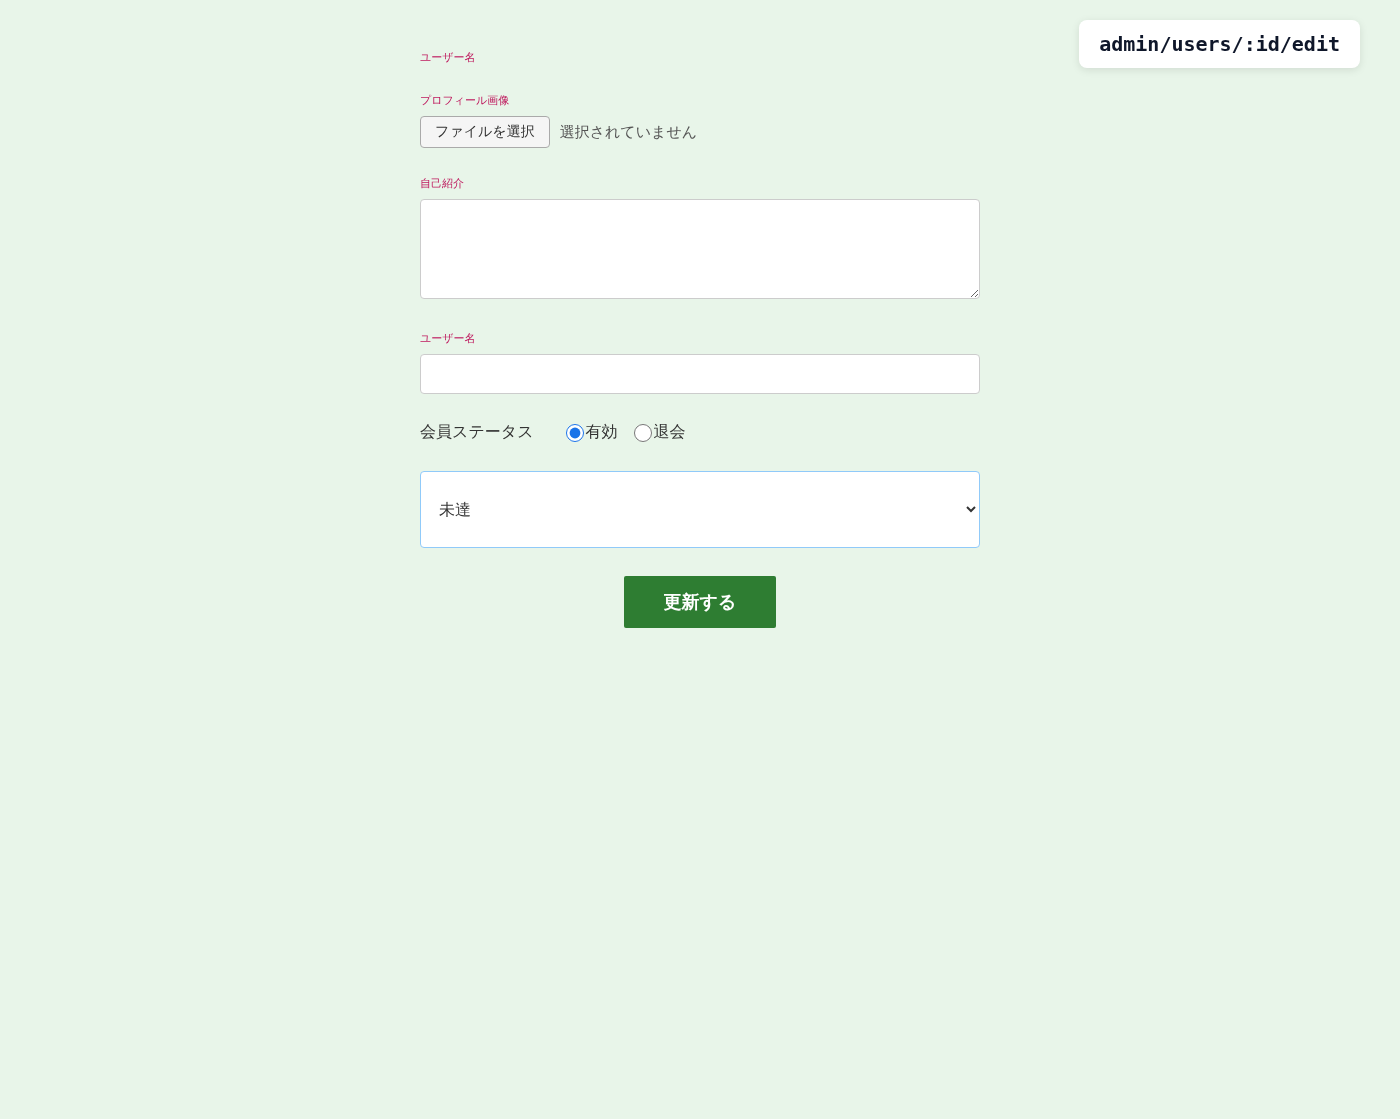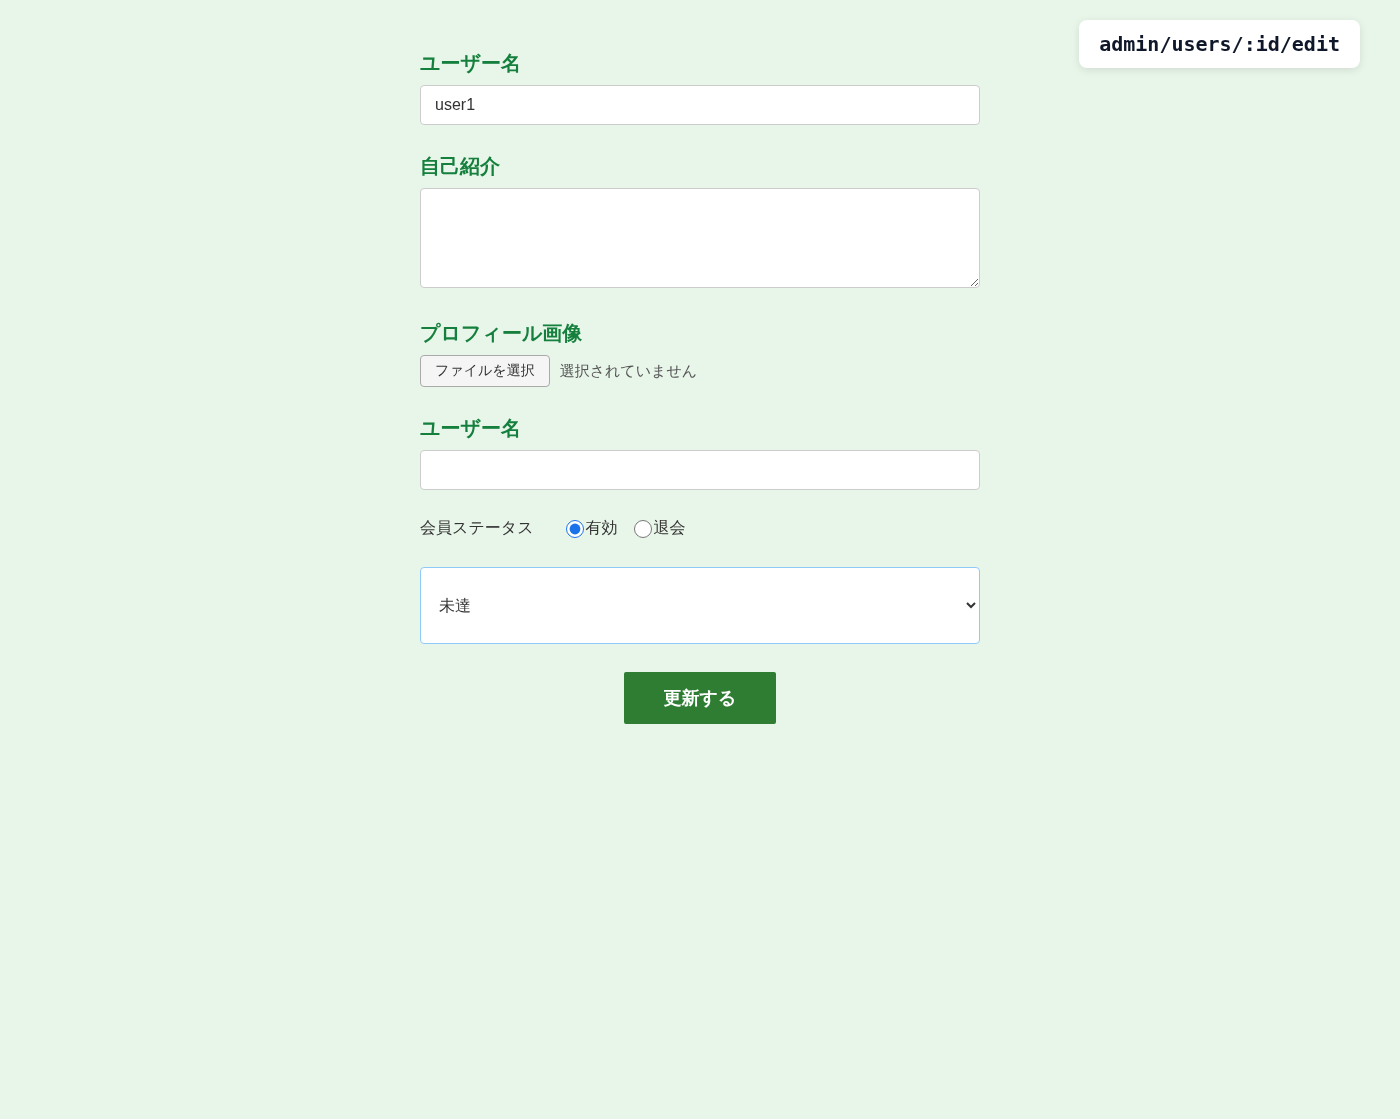--- a/index.html
+++ b/index.html
@@ -44,24 +44,23 @@
       font-size: 20px;
       font-family: monospace;
     }
 
     .form-group {
       margin-bottom: 28px;
     }
 
     .form-label {
       display: block;
-      font-size: 20px;
-      color: #15803d;
+      font-size: 11px;
+      color: #be185d;
       margin-bottom: 8px;
-      font-weight: bold;
     }
 
     .form-input {
       width: 100%;
       padding: 10px 14px;
       font-size: 16px;
       border: 1px solid #ccc;
       border-radius: 4px;
       background: white;
       outline: none;
@@ -171,34 +170,33 @@
 
 <div class="route-badge">
   <span>admin/users/:id/edit</span>
 </div>
 
 <div class="page-container">
   <div class="form-container">
 
     <div class="form-group">
       <label class="form-label">ユーザー名</label>
-      <input class="form-input" type="text" value="user1" style="">
-    </div>
-
-    <div class="form-group">
-      <label class="form-label">自己紹介</label>
-      <textarea class="form-textarea" style=""></textarea>
     </div>
 
     <div class="form-group">
       <label class="form-label">プロフィール画像</label>
       <div class="file-input-container">
         <button class="file-button">ファイルを選択</button>
         <span class="file-no-selection">選択されていません</span>
       </div>
+    </div>
+
+    <div class="form-group">
+      <label class="form-label">自己紹介</label>
+      <textarea class="form-textarea" style=""></textarea>
     </div>
 
     <div class="form-group">
       <label class="form-label">ユーザー名</label>
       <input class="form-input" type="text" value="" style="">
     </div>
 
     <div class="form-group">
       <div class="membership-row">
         <span class="radio-label-inline">会員ステータス</span>

